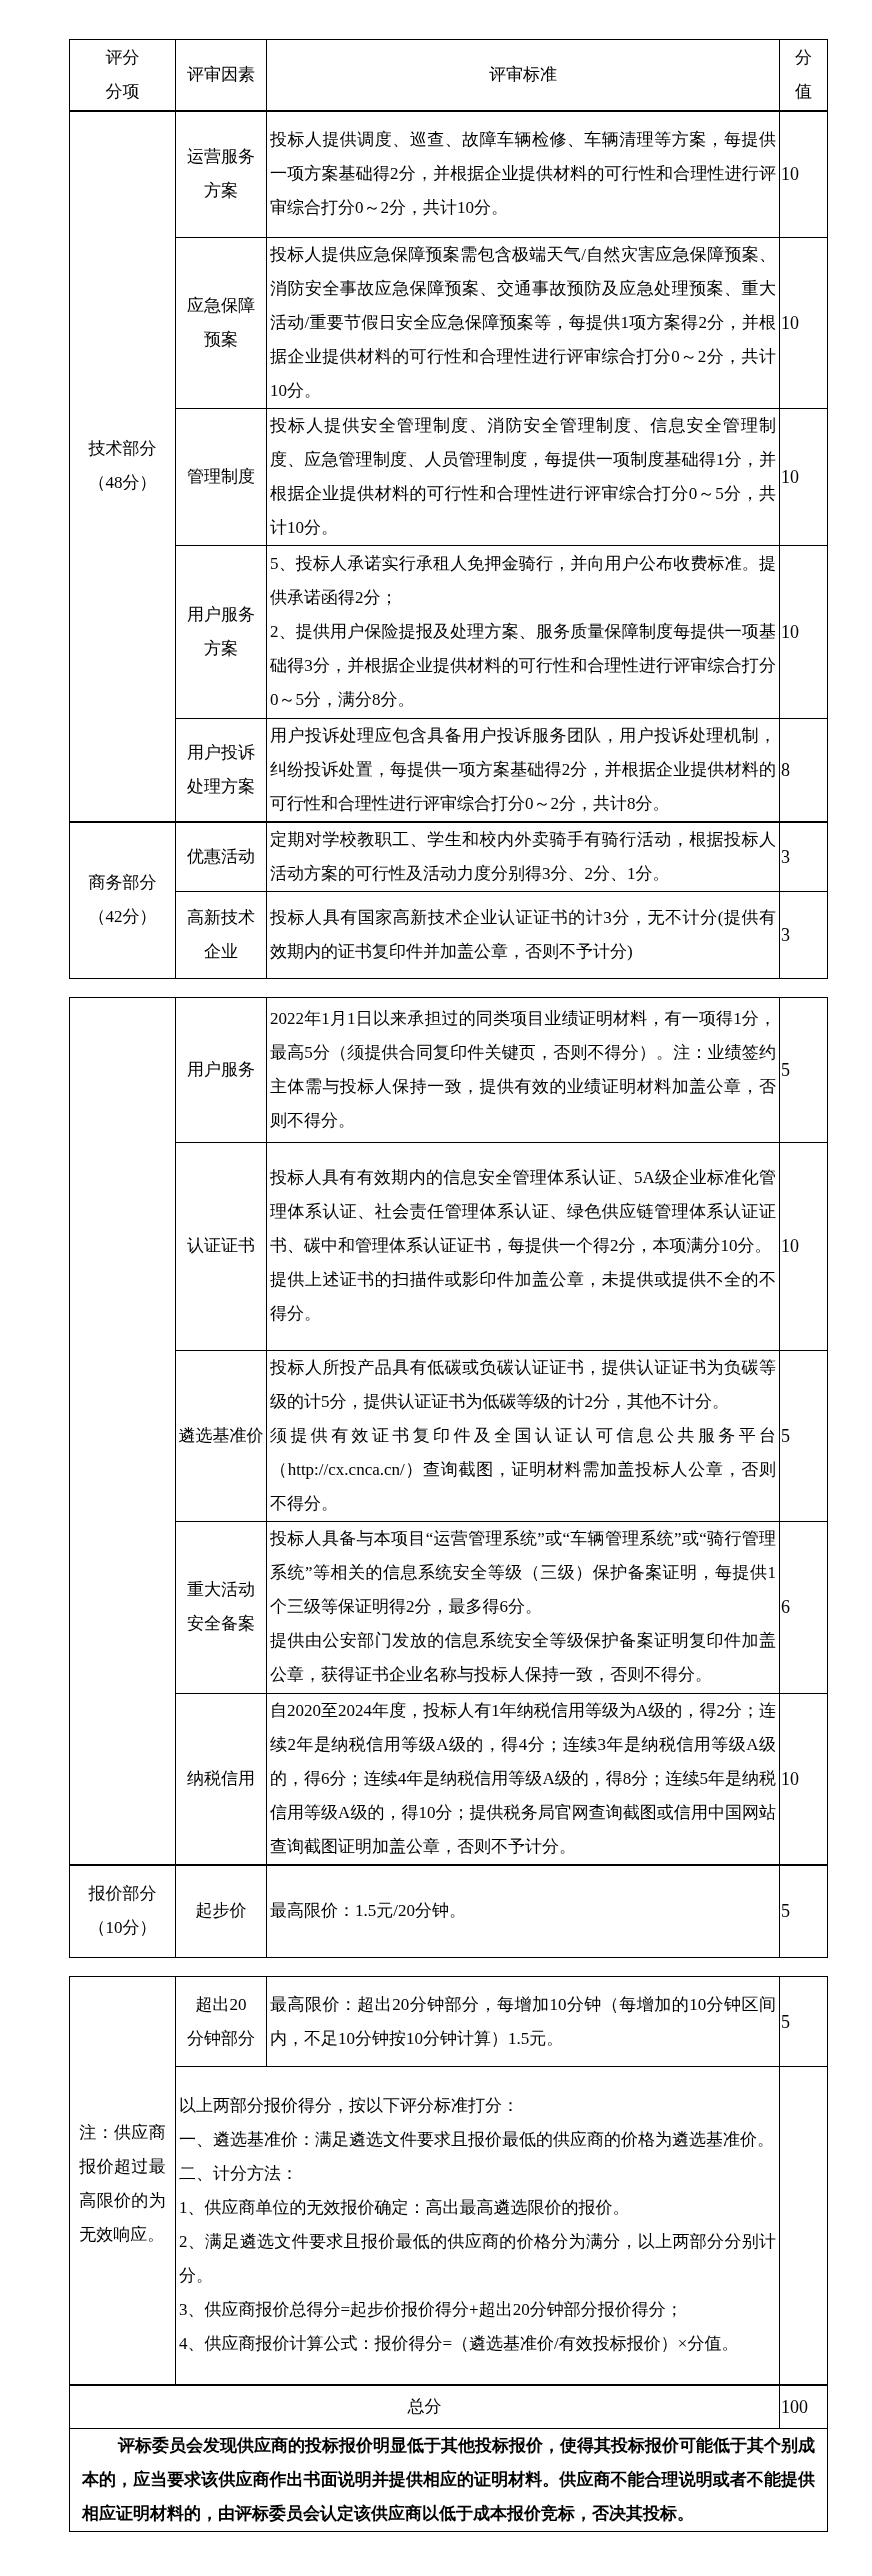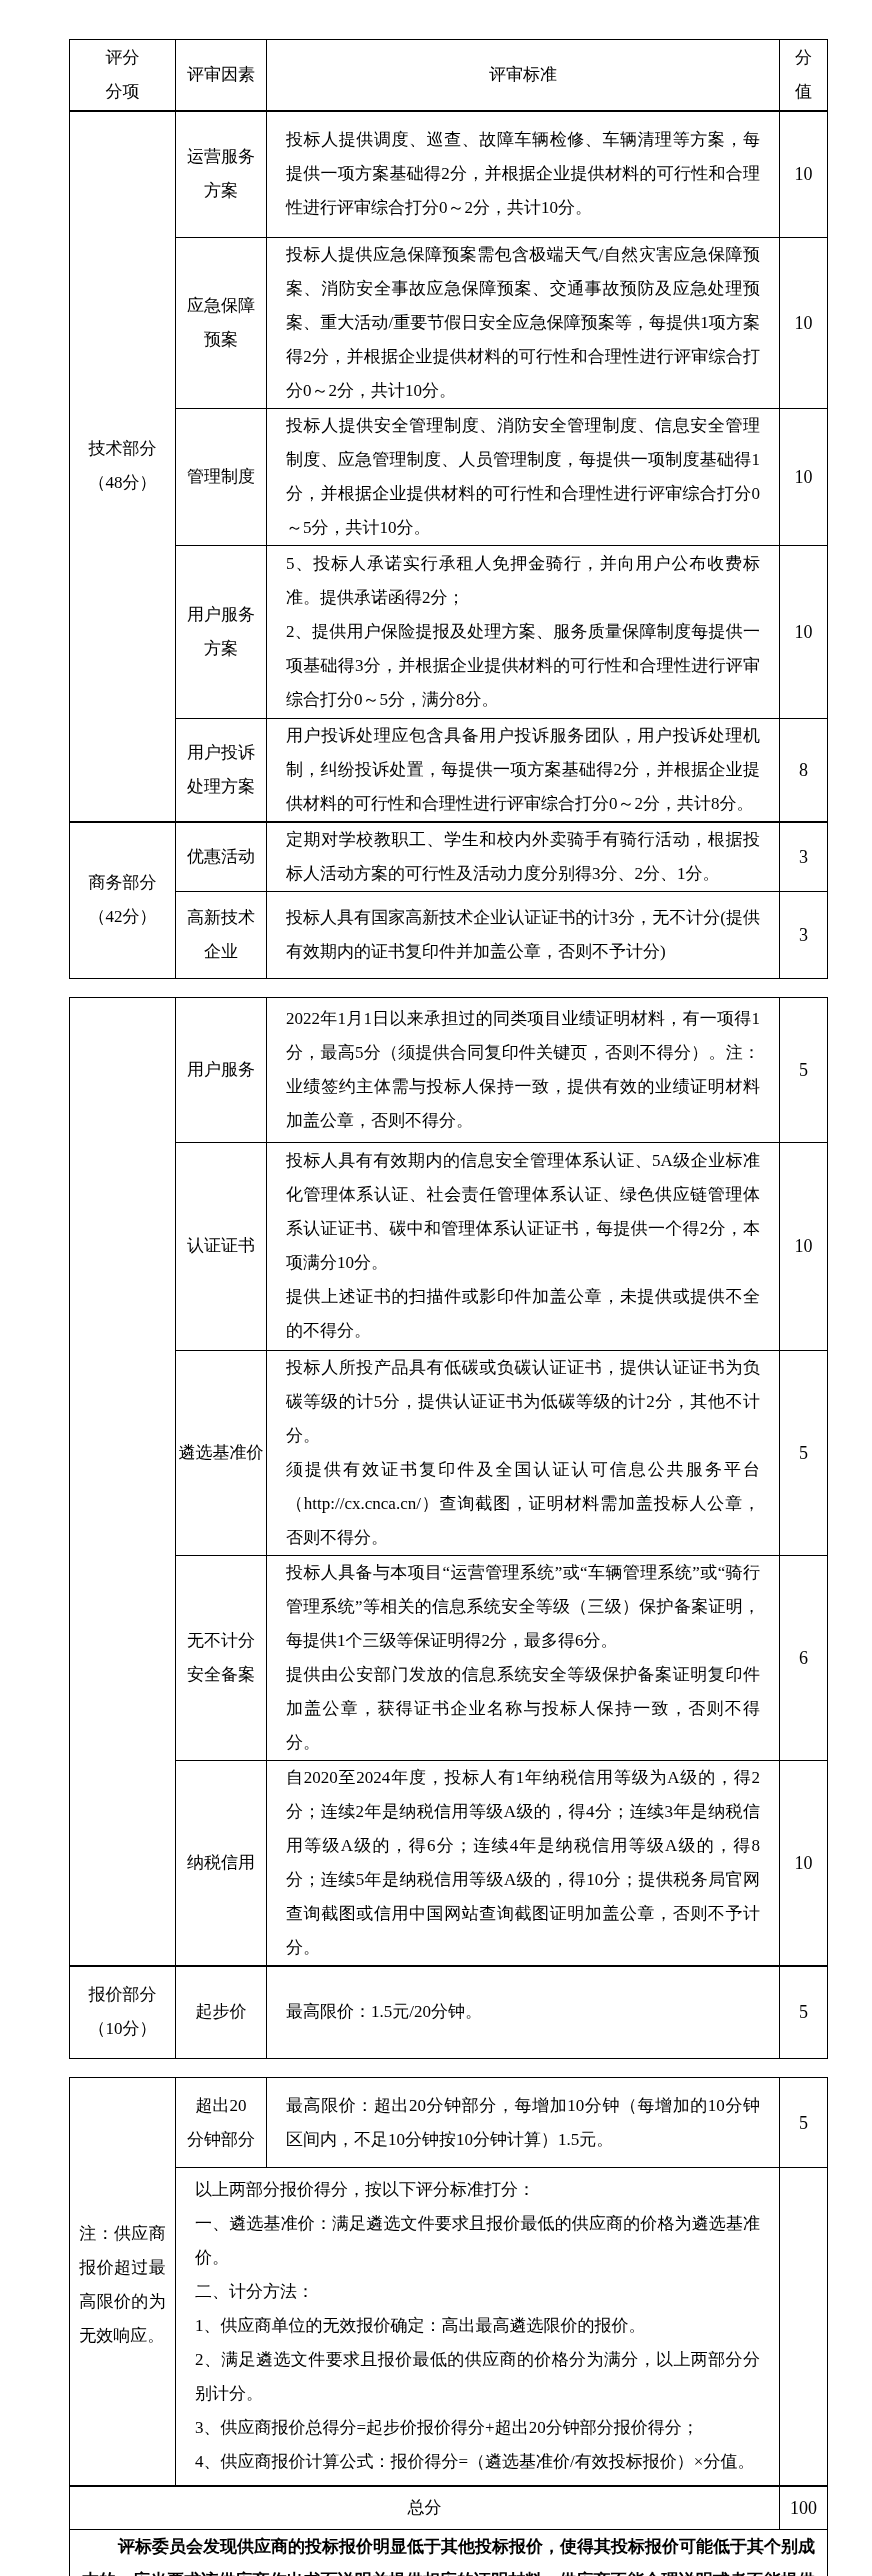--- a/index.html
+++ b/index.html
@@ -21,23 +21,23 @@
   }
   table.t th, table.t td { border: 1.1px solid #000; vertical-align: middle; overflow: hidden; }
   col.c1 { width: 106px; }
   col.c2 { width: 91px; }
   col.c3 { width: 513px; }
   col.c4 { width: 48px; }
   tr.hrow > th { font-weight: normal; border-bottom-width: 2.2px; text-align: center; }
   tr.thick > td { border-top-width: 2.2px; }
   .pre { white-space: pre-line; }
   .sec, .fac { text-align: center; }
-  .cri { text-align: justify; padding: 0 19px; }
+  .cri { text-align: justify; padding: 0 3px; }
   .cri .p { margin: 0; }
-  .pts { text-align: center; font-size: 18px; }
+  .pts { font-size: 18px; }
   .note {
     vertical-align: top;
     text-align: justify;
     padding: 6.6px 9.3px 0 9.3px;
   }
   .total { text-align: center; }
   .footer {
     text-align: justify;
     padding: 0 12px;
     font-weight: bold;
@@ -156,21 +156,21 @@
     </tr>
     <tr style="height:171px">
       <td class="fac pre">遴选基准价</td>
       <td class="cri">
         <div class="p">投标人所投产品具有低碳或负碳认证证书，提供认证证书为负碳等级的计5分，提供认证证书为低碳等级的计2分，其他不计分。</div>
         <div class="p">须提供有效证书复印件及全国认证认可信息公共服务平台（http://cx.cnca.cn/）查询截图，证明材料需加盖投标人公章，否则不得分。</div>
       </td>
       <td class="pts">5</td>
     </tr>
     <tr style="height:172px">
-      <td class="fac pre">无不计分
+      <td class="fac pre">重大活动
 安全备案</td>
       <td class="cri">
         <div class="p">投标人具备与本项目“运营管理系统”或“车辆管理系统”或“骑行管理系统”等相关的信息系统安全等级（三级）保护备案证明，每提供1个三级等保证明得2分，最多得6分。</div>
         <div class="p">提供由公安部门发放的信息系统安全等级保护备案证明复印件加盖公章，获得证书企业名称与投标人保持一致，否则不得分。</div>
       </td>
       <td class="pts">6</td>
     </tr>
     <tr style="height:171px">
       <td class="fac pre">纳税信用</td>
       <td class="cri">

